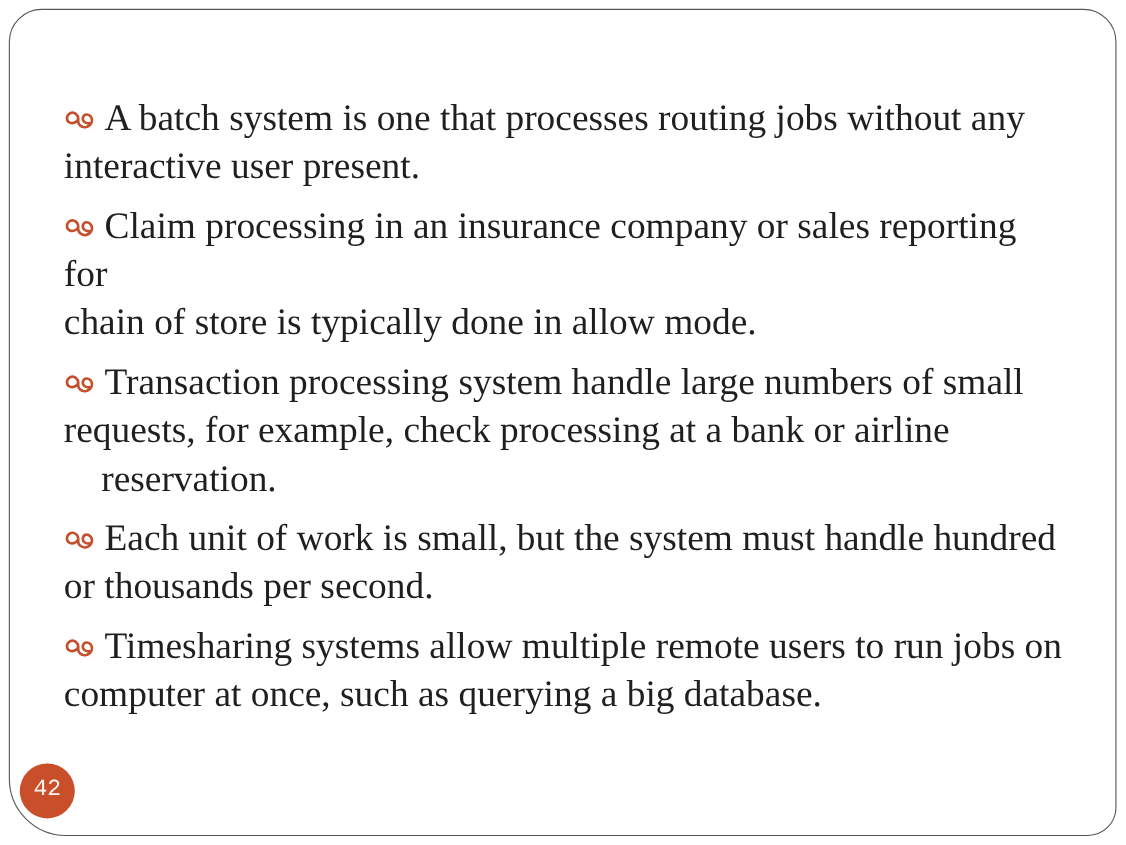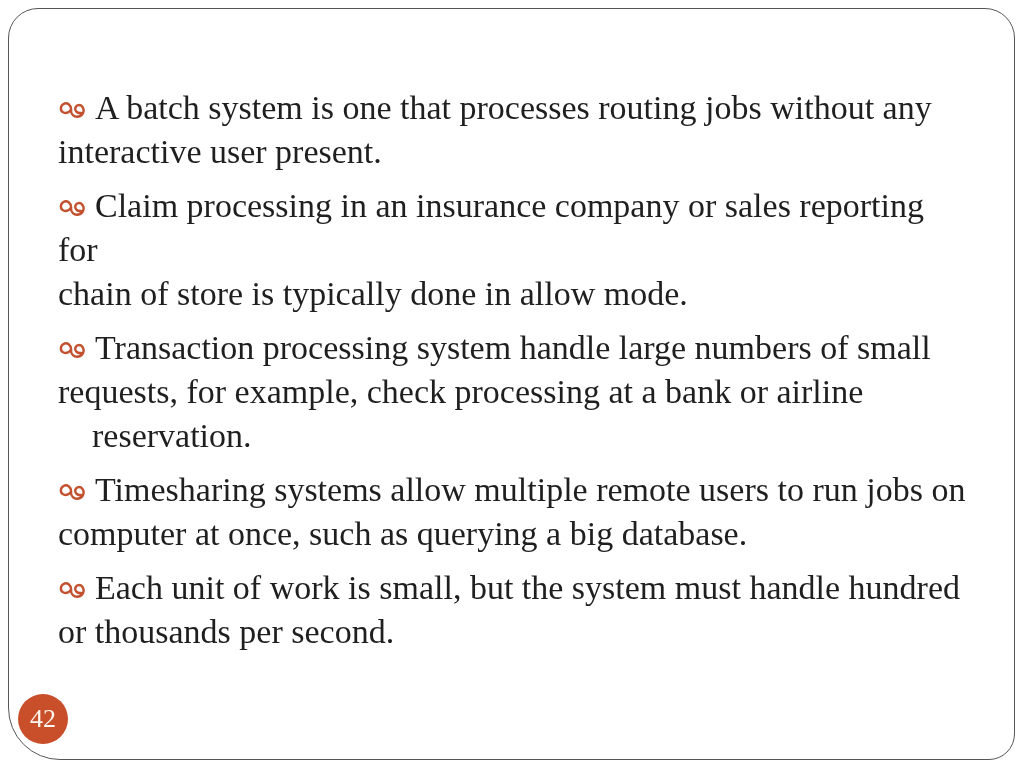--- a/index.html
+++ b/index.html
@@ -52,24 +52,24 @@
   }
   .page-badge {
     position: absolute;
     left: 18px;
     top: 694px;
     width: 50px;
     height: 50px;
     border-radius: 50%;
     background: var(--accent-color, #c84f2a);
     color: #fdf6ee;
-    font-size: 26px;
+    font-size: 21px;
     line-height: 50px;
     text-align: center;
-    font-family: Liberation Serif, serif;
+    font-family: Liberation Mono, monospace;
   }
 </style>
 </head>
 <body>
 
 <div class="stage">
   <div class="slide-frame"></div>
 
   <div class="content">
 
@@ -91,27 +91,27 @@
       <span class="bullet-glyph"><svg viewBox="0 0 30 20" width="30" height="20">
             <path d="M13,10 C14,4 9,1 5.5,3 C2,5 2,10 5.5,11.5 C8.5,12.8 12,11 13,8.5 C12.5,13 16,16.5 20.5,15.5 C25,14.5 27,9.5 24.5,6 C22.5,3.2 18.5,3.5 17.5,6.5 C16.5,9.5 19,12.5 23,12" fill="none" stroke="#c3512f" stroke-width="2.4" stroke-linecap="round"></path>
           </svg></span><span class="ptext">Transaction processing system handle large numbers of small
 requests, for example, check processing at a bank or airline
     reservation.</span>
     </div>
 
     <div class="bullet-item">
       <span class="bullet-glyph"><svg viewBox="0 0 30 20" width="30" height="20">
             <path d="M13,10 C14,4 9,1 5.5,3 C2,5 2,10 5.5,11.5 C8.5,12.8 12,11 13,8.5 C12.5,13 16,16.5 20.5,15.5 C25,14.5 27,9.5 24.5,6 C22.5,3.2 18.5,3.5 17.5,6.5 C16.5,9.5 19,12.5 23,12" fill="none" stroke="#c3512f" stroke-width="2.4" stroke-linecap="round"></path>
-          </svg></span><span class="ptext">Timesharing systems allow multiple remote users to run jobs on
-computer at once, such as querying a big database.</span>
+          </svg></span><span class="ptext">Each unit of work is small, but the system must handle hundred
+or thousands per second.</span>
     </div>
 
     <div class="bullet-item">
       <span class="bullet-glyph"><svg viewBox="0 0 30 20" width="30" height="20">
             <path d="M13,10 C14,4 9,1 5.5,3 C2,5 2,10 5.5,11.5 C8.5,12.8 12,11 13,8.5 C12.5,13 16,16.5 20.5,15.5 C25,14.5 27,9.5 24.5,6 C22.5,3.2 18.5,3.5 17.5,6.5 C16.5,9.5 19,12.5 23,12" fill="none" stroke="#c3512f" stroke-width="2.4" stroke-linecap="round"></path>
-          </svg></span><span class="ptext">Each unit of work is small, but the system must handle hundred
-or thousands per second.</span>
+          </svg></span><span class="ptext">Timesharing systems allow multiple remote users to run jobs on
+computer at once, such as querying a big database.</span>
     </div>
 
   </div>
 
   <div class="page-badge">42</div>
 </div>
 
 </body></html>

